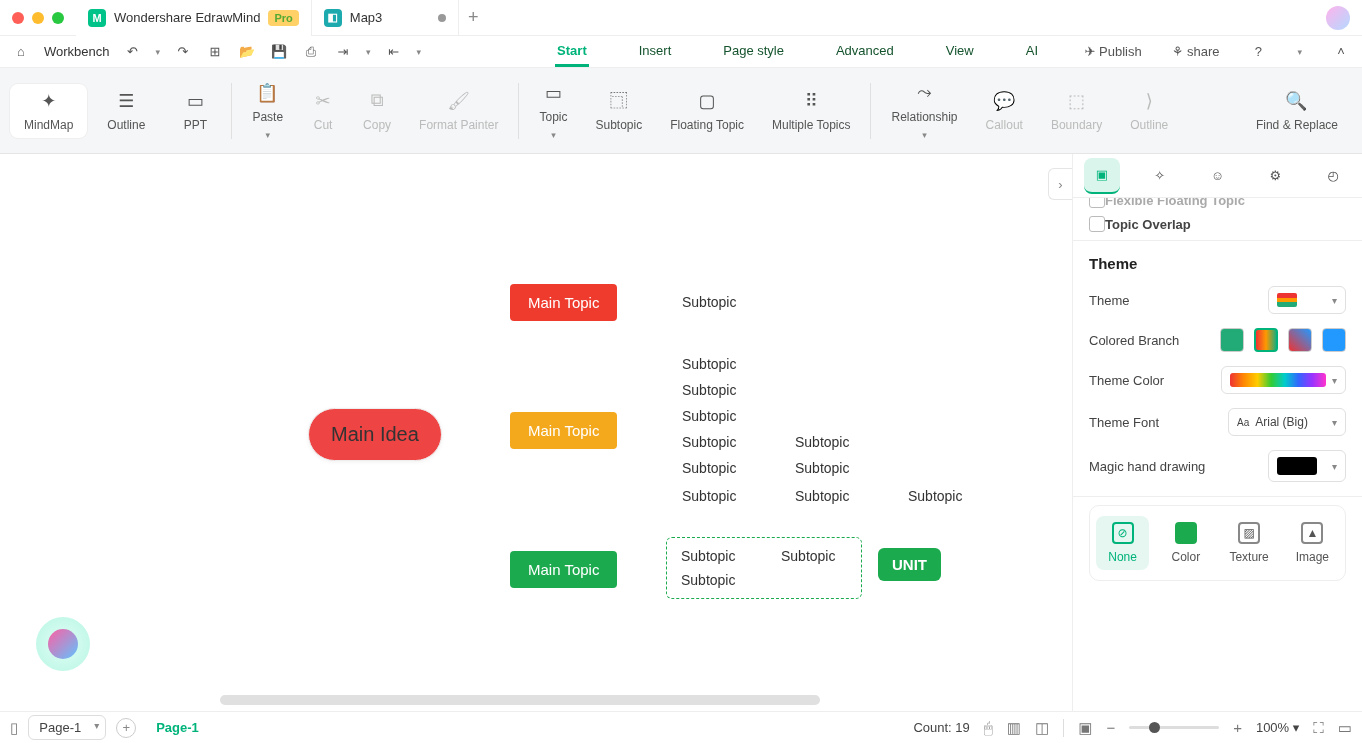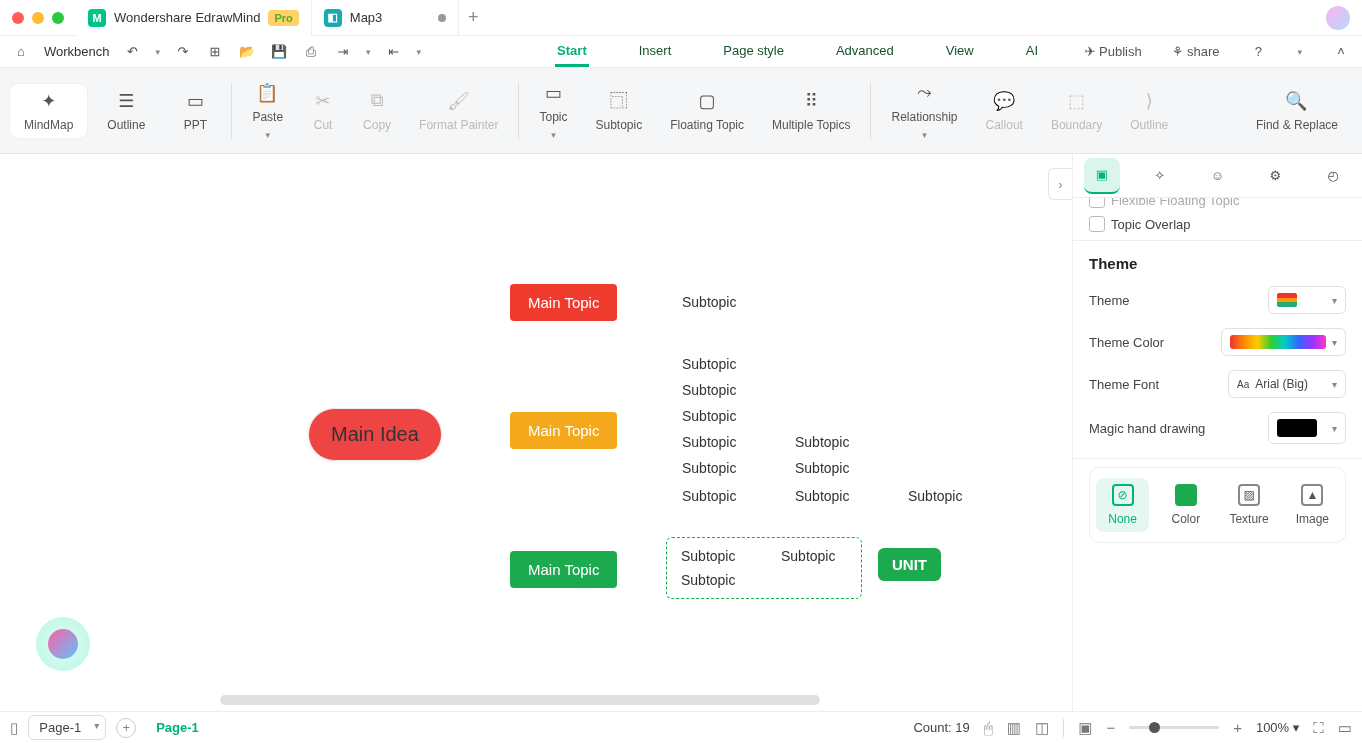--- a/index.html
+++ b/index.html
@@ -54,21 +54,21 @@
   .sub { position:absolute; font-size:14px; color:#333; }
   .sub-green-bd { border:1px dashed #1caa4f; border-radius:6px; padding:10px 14px; }
   .unit-tag { position:absolute; background:#1caa4f; color:#fff; padding:8px 14px; border-radius:6px; font-size:15px; font-weight:600; }
 
   
   .panel { width:290px; background:#fff; border-left:1px solid #eee; overflow:hidden; display:flex; flex-direction:column; }
   .panel-tabs { height:44px; display:flex; align-items:center; justify-content:space-around; border-bottom:1px solid #eee; }
   .ptab { width:36px; height:36px; border-radius:8px; display:flex;align-items:center;justify-content:center; color:#555; cursor:pointer; }
   .ptab.active { background:#d9f5ec; color:#00b37a; border-bottom:2px solid #00b37a; }
   .panel-body { flex:1; overflow:auto; padding:0 16px 12px; }
-  .chk-row { display:flex; align-items:center; gap:6px; margin:8px 0; color:#444; }
+  .chk-row { display:flex; align-items:center; gap:0; margin:8px 0; color:#444;font-weight:bold; }
   .chk { width:16px;height:16px;border:1.5px solid #bbb;border-radius:3px; }
   .sec-h { font-weight:700; font-size:15px; margin:14px 0 10px; color:#222; }
   .prop-row { display:flex; align-items:center; justify-content:space-between; margin:14px 0; font-size:13px; color:#444; }
   .dd { border:1px solid #e0e0e0; border-radius:6px; padding:6px 8px; min-width:78px; display:flex; align-items:center; gap:6px; font-size:12px; cursor:pointer; }
   .caret{margin-left:auto;color:#888;font-size:10px;}
   .swatches { display:flex; gap:10px; }
   .sw { width:24px;height:24px;border:1.5px solid #ccc;border-radius:4px; cursor:pointer;}
   .sw.sel{border:2px solid #00b37a;}
   .gradient-bar { height:14px; width:96px; background:linear-gradient(90deg,#e33,#f80,#fc0,#3c3,#0cc,#36f,#93f,#f3c); border-radius:3px; }
   .color-rect{width:40px;height:18px;background:#000;border-radius:3px;}
@@ -323,20 +323,29 @@
       <div class="sec-h">Theme</div>
 
       <div class="prop-row">
         <span>Theme</span>
         <div class="dd">
             <span style="background:linear-gradient(180deg,#e33 33%,#f90 33% 66%,#2a7 66%);width:20px;height:14px;border-radius:2px"></span>
             <span class="caret">▾</span>
           </div>
       </div>
 
+      <div class="prop-row">
+        <span>Colored Branch</span>
+        <div class="swatches">
+          <div class="sw" style="background:linear-gradient(#2a7,#2a7)"></div>
+          <div class="sw sel" style="background:linear-gradient(90deg,#e33,#f90,#2a7)"></div>
+          <div class="sw" style="background:linear-gradient(45deg,#e33,#29f)"></div>
+          <div class="sw" style="background:linear-gradient(#29f,#29f)"></div>
+        </div>
+      </div>
 
       <div class="prop-row">
         <span>Theme Color</span>
         <div class="dd">
             <div class="gradient-bar"></div>
             <span class="caret">▾</span>
           </div>
       </div>
 
       <div class="prop-row">

